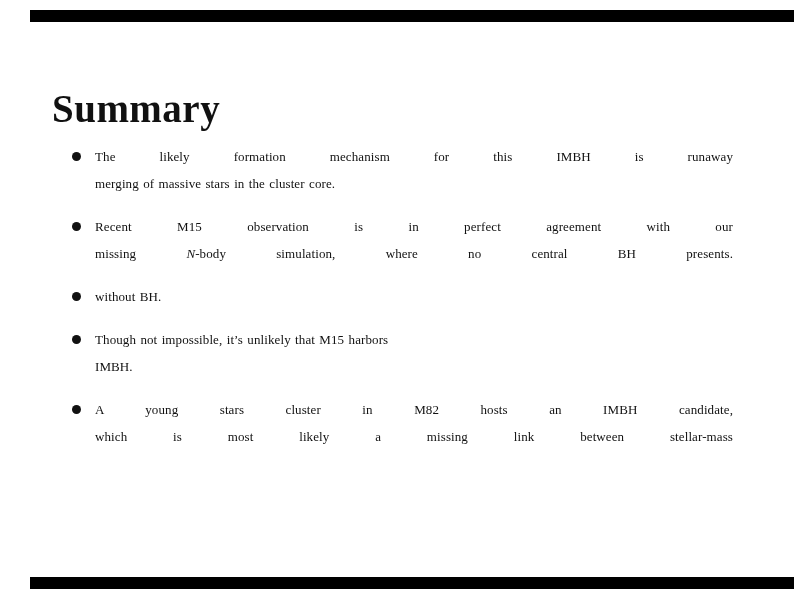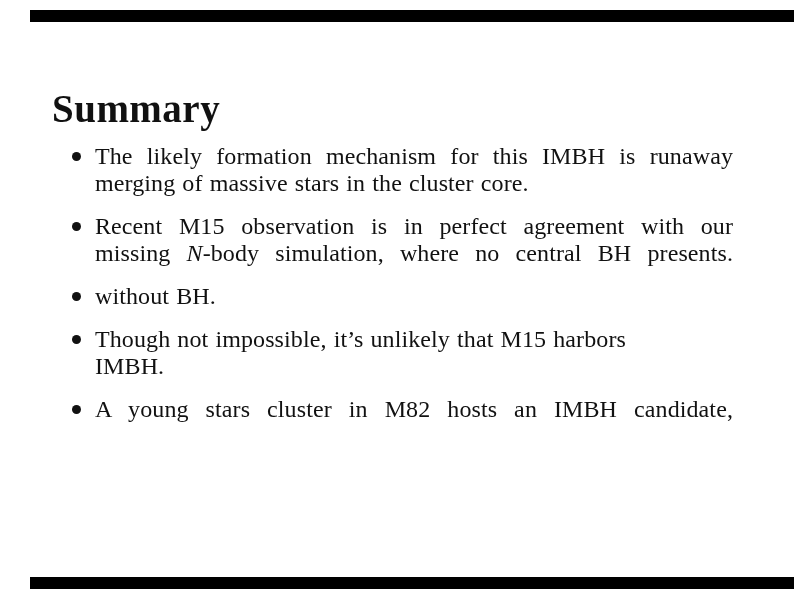--- a/index.html
+++ b/index.html
@@ -39,21 +39,21 @@
   }
   .dot{
     flex:none;
     width:9px;height:9px;
     border-radius:50%;
     background:#111111;
     margin:9px 14px 0 0;
   }
   .btext{
     width:638px;
-    font-size:24px;
+    font-size:13px;
     line-height:27px;
     word-spacing:1px;
     letter-spacing:0.1px;
   }
   .line{display:block;}
   .line.j{text-align-last:justify;}
   .it{font-style:italic;}
 </style>
 </head>
 <body>
@@ -95,17 +95,18 @@
       <div class="btext">
         <span class="line">Though not impossible, it’s unlikely that M15 harbors</span>
         <span class="line">IMBH.</span>
       </div>
     </div>
 
     <div class="item">
       <span class="dot"></span>
       <div class="btext">
         <span class="line j">A young stars cluster in M82 hosts an IMBH candidate,</span>
+        <span class="line j">which is most likely a missing link between stellar-mass</span>
       </div>
     </div>
 
   </div>
 </div>
 
 </body></html>

